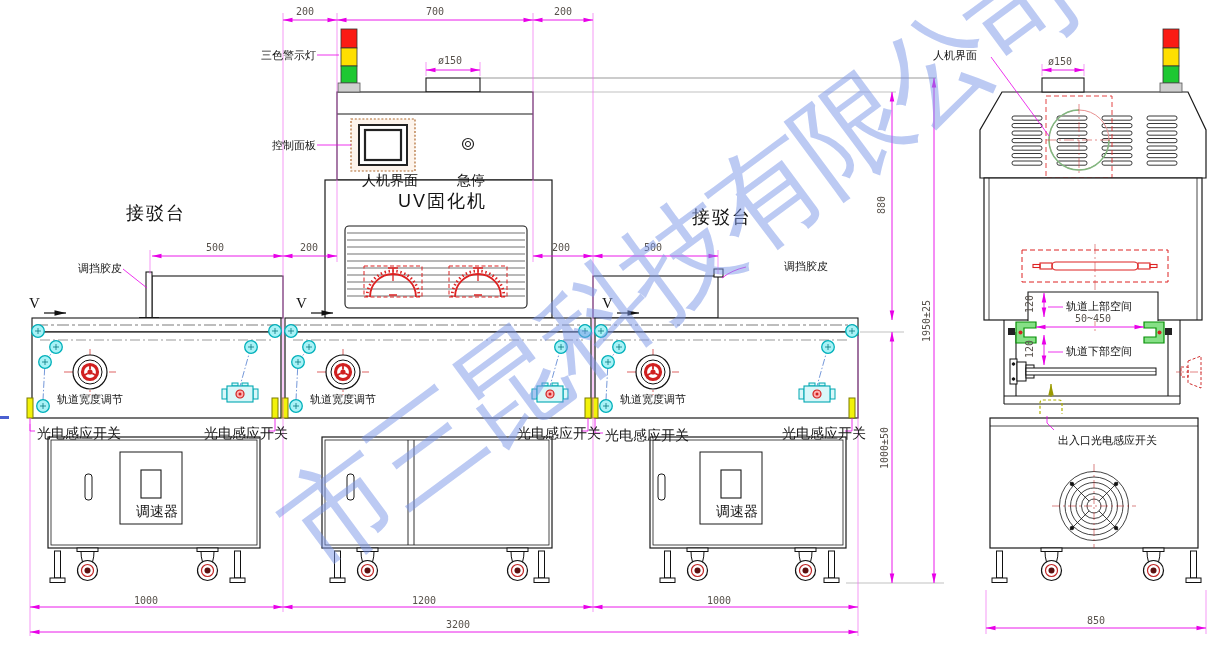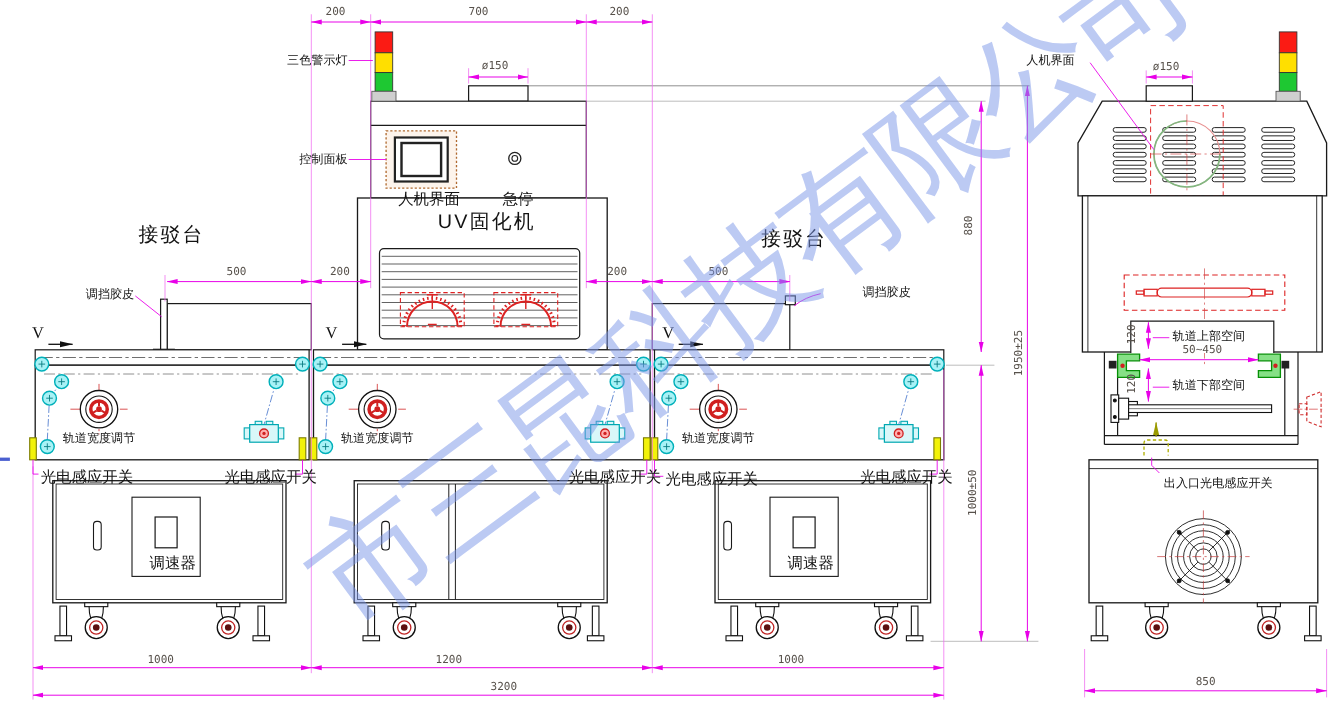--- a/index.html
+++ b/index.html
@@ -406,21 +406,21 @@
 <div class="dimt" style="left:554px;top:7px">200</div>
 <div class="dimt" style="left:438px;top:56px">ø150</div>
 <div class="dimt" style="left:206px;top:243px">500</div>
 <div class="dimt" style="left:300px;top:243px">200</div>
 <div class="dimt" style="left:552px;top:243px">200</div>
 <div class="dimt" style="left:644px;top:243px">500</div>
 <div class="dimt rot" style="left:869px;top:200px;width:26px">880</div>
 <div class="dimt rot" style="left:902px;top:316px;width:50px">1950±25</div>
 <div class="dimt rot" style="left:860px;top:443px;width:50px">1000±50</div>
 <div class="dimt" style="left:134px;top:596px">1000</div>
-<div class="dimt" style="left:396px;top:596px">1200</div>
+<div class="dimt" style="left:412px;top:596px">1200</div>
 <div class="dimt" style="left:707px;top:596px">1000</div>
 <div class="dimt" style="left:446px;top:620px">3200</div>
 
 <div class="lbl" style="left:933px;top:49px">人机界面</div>
 <div class="lbl" style="left:1066px;top:300px">轨道上部空间</div>
 <div class="lbl" style="left:1066px;top:345px">轨道下部空间</div>
 <div class="lbl" style="left:1058px;top:434px">出入口光电感应开关</div>
 <div class="dimt" style="left:1048px;top:57px">ø150</div>
 <div class="dimt rot" style="left:1019px;top:299px;width:22px">120</div>
 <div class="dimt" style="left:1075px;top:314px">50~450</div>

